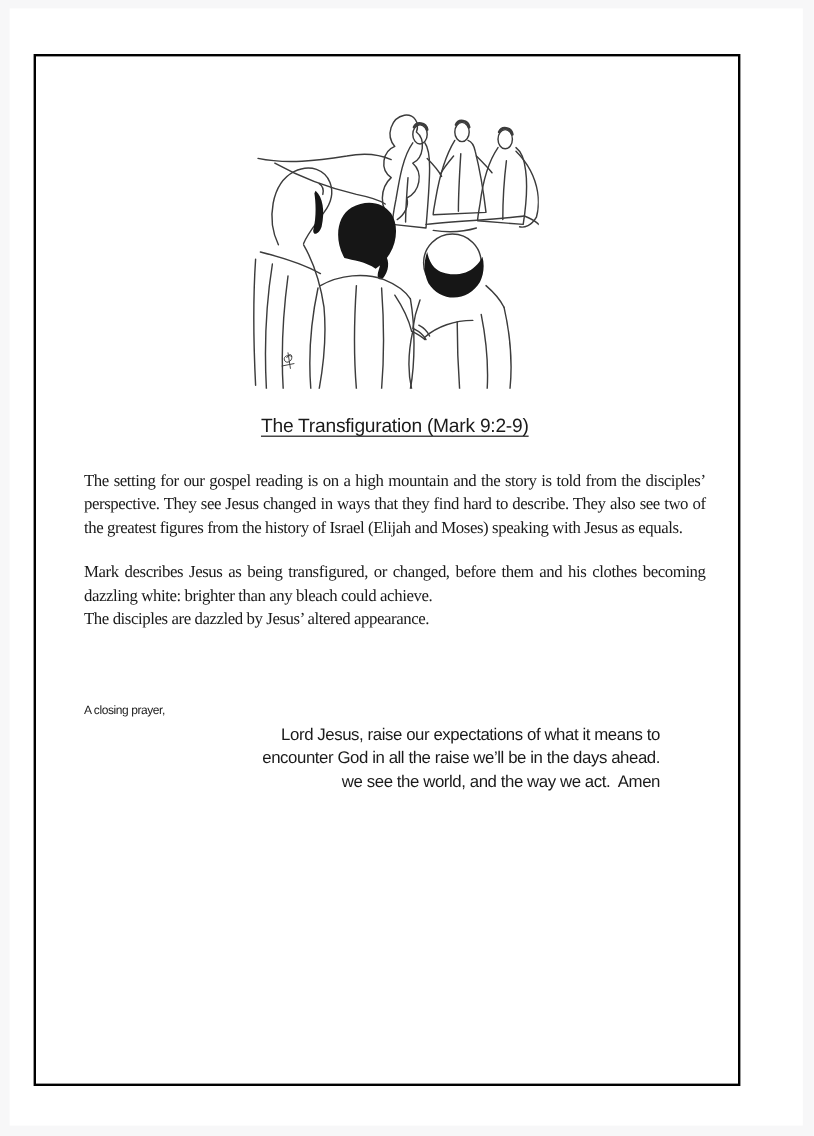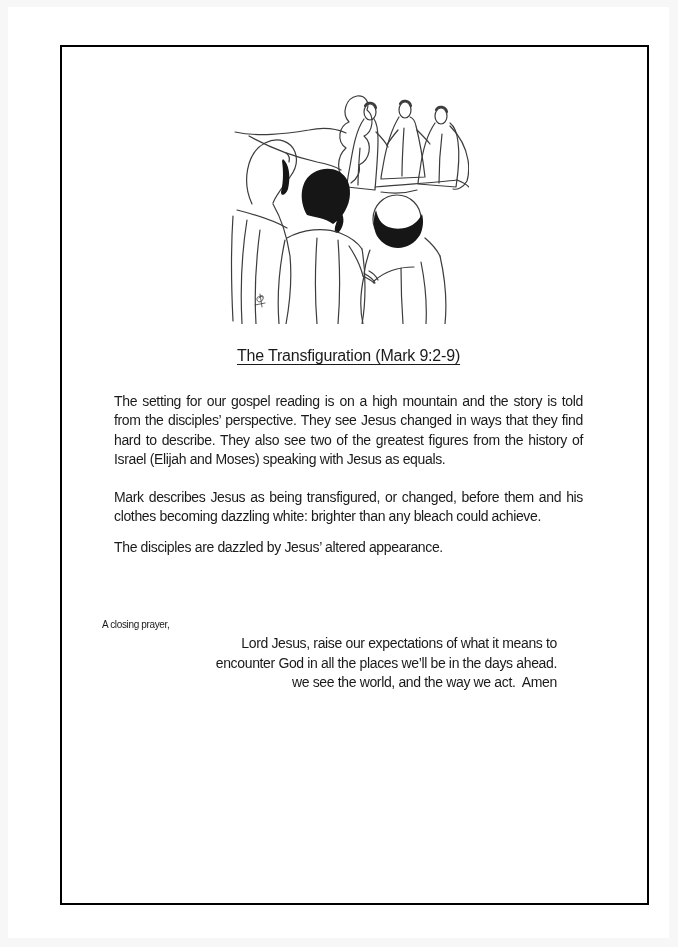--- a/index.html
+++ b/index.html
@@ -18,51 +18,52 @@
   .page {
     position: absolute;
     left: 8px;
     top: 7px;
     width: 661px;
     height: 931px;
     background: #ffffff;
   }
   .frame {
     position: absolute;
-    left: 52px;
+    left: 20px;
     top: 38px;
     width: 589px;
     height: 860px;
     border: 2px solid #000000;
     box-sizing: border-box;
-    padding: 39px 52px 0 40px;
+    padding: 39px 27px 0 40px;
     overflow: hidden;
   }
   .illustration {
     margin: 0 auto;
     width: 240px;
     height: 238px;
     display: block;
   }
   .illustration svg { display: block; }
   .doc-title {
     margin: 22px 0 0 0;
     font-size: 16px;
     font-weight: 400;
     letter-spacing: -0.2px;
     text-align: center;
     line-height: 20px;
   }
   .doc-title span { text-decoration: underline; text-underline-offset: 3px; }
   .para {
-    margin: 12px;
+    margin: 0;
     font-size: 14px;
     letter-spacing: -0.35px;
     line-height: 19.4px;
     text-align: justify;
+    font-family: Liberation Serif, serif;
   }
   .intro { margin-top: 26px; }
   .body-block { margin-top: 18px; }
   .closing {
     margin: 57px 0 0 0;
     font-size: 10px;
     letter-spacing: -0.35px;
     line-height: 19.4px;
     text-align: left;
   }
@@ -159,19 +160,19 @@
 
       <div class="body-block">
         <p class="para">Mark describes Jesus as being transfigured, or changed, before them and his clothes becoming dazzling white: brighter than any bleach could achieve.</p>
         <p class="para">The disciples are dazzled by Jesus’ altered appearance.</p>
       </div>
 
       <p class="closing">A closing prayer,</p>
 
       <div class="prayer">
         <div class="prayer-line">Lord Jesus, raise our expectations of what it means to</div>
-        <div class="prayer-line">encounter God in all the places we’ll be in the days ahead.</div>
+        <div class="prayer-line">encounter God in all the raise we’ll be in the days ahead.</div>
         <div class="prayer-line">we see the world, and the way we act.  Amen</div>
       </div>
 
     </div>
   </div>
 </div>
 
 </body></html>

